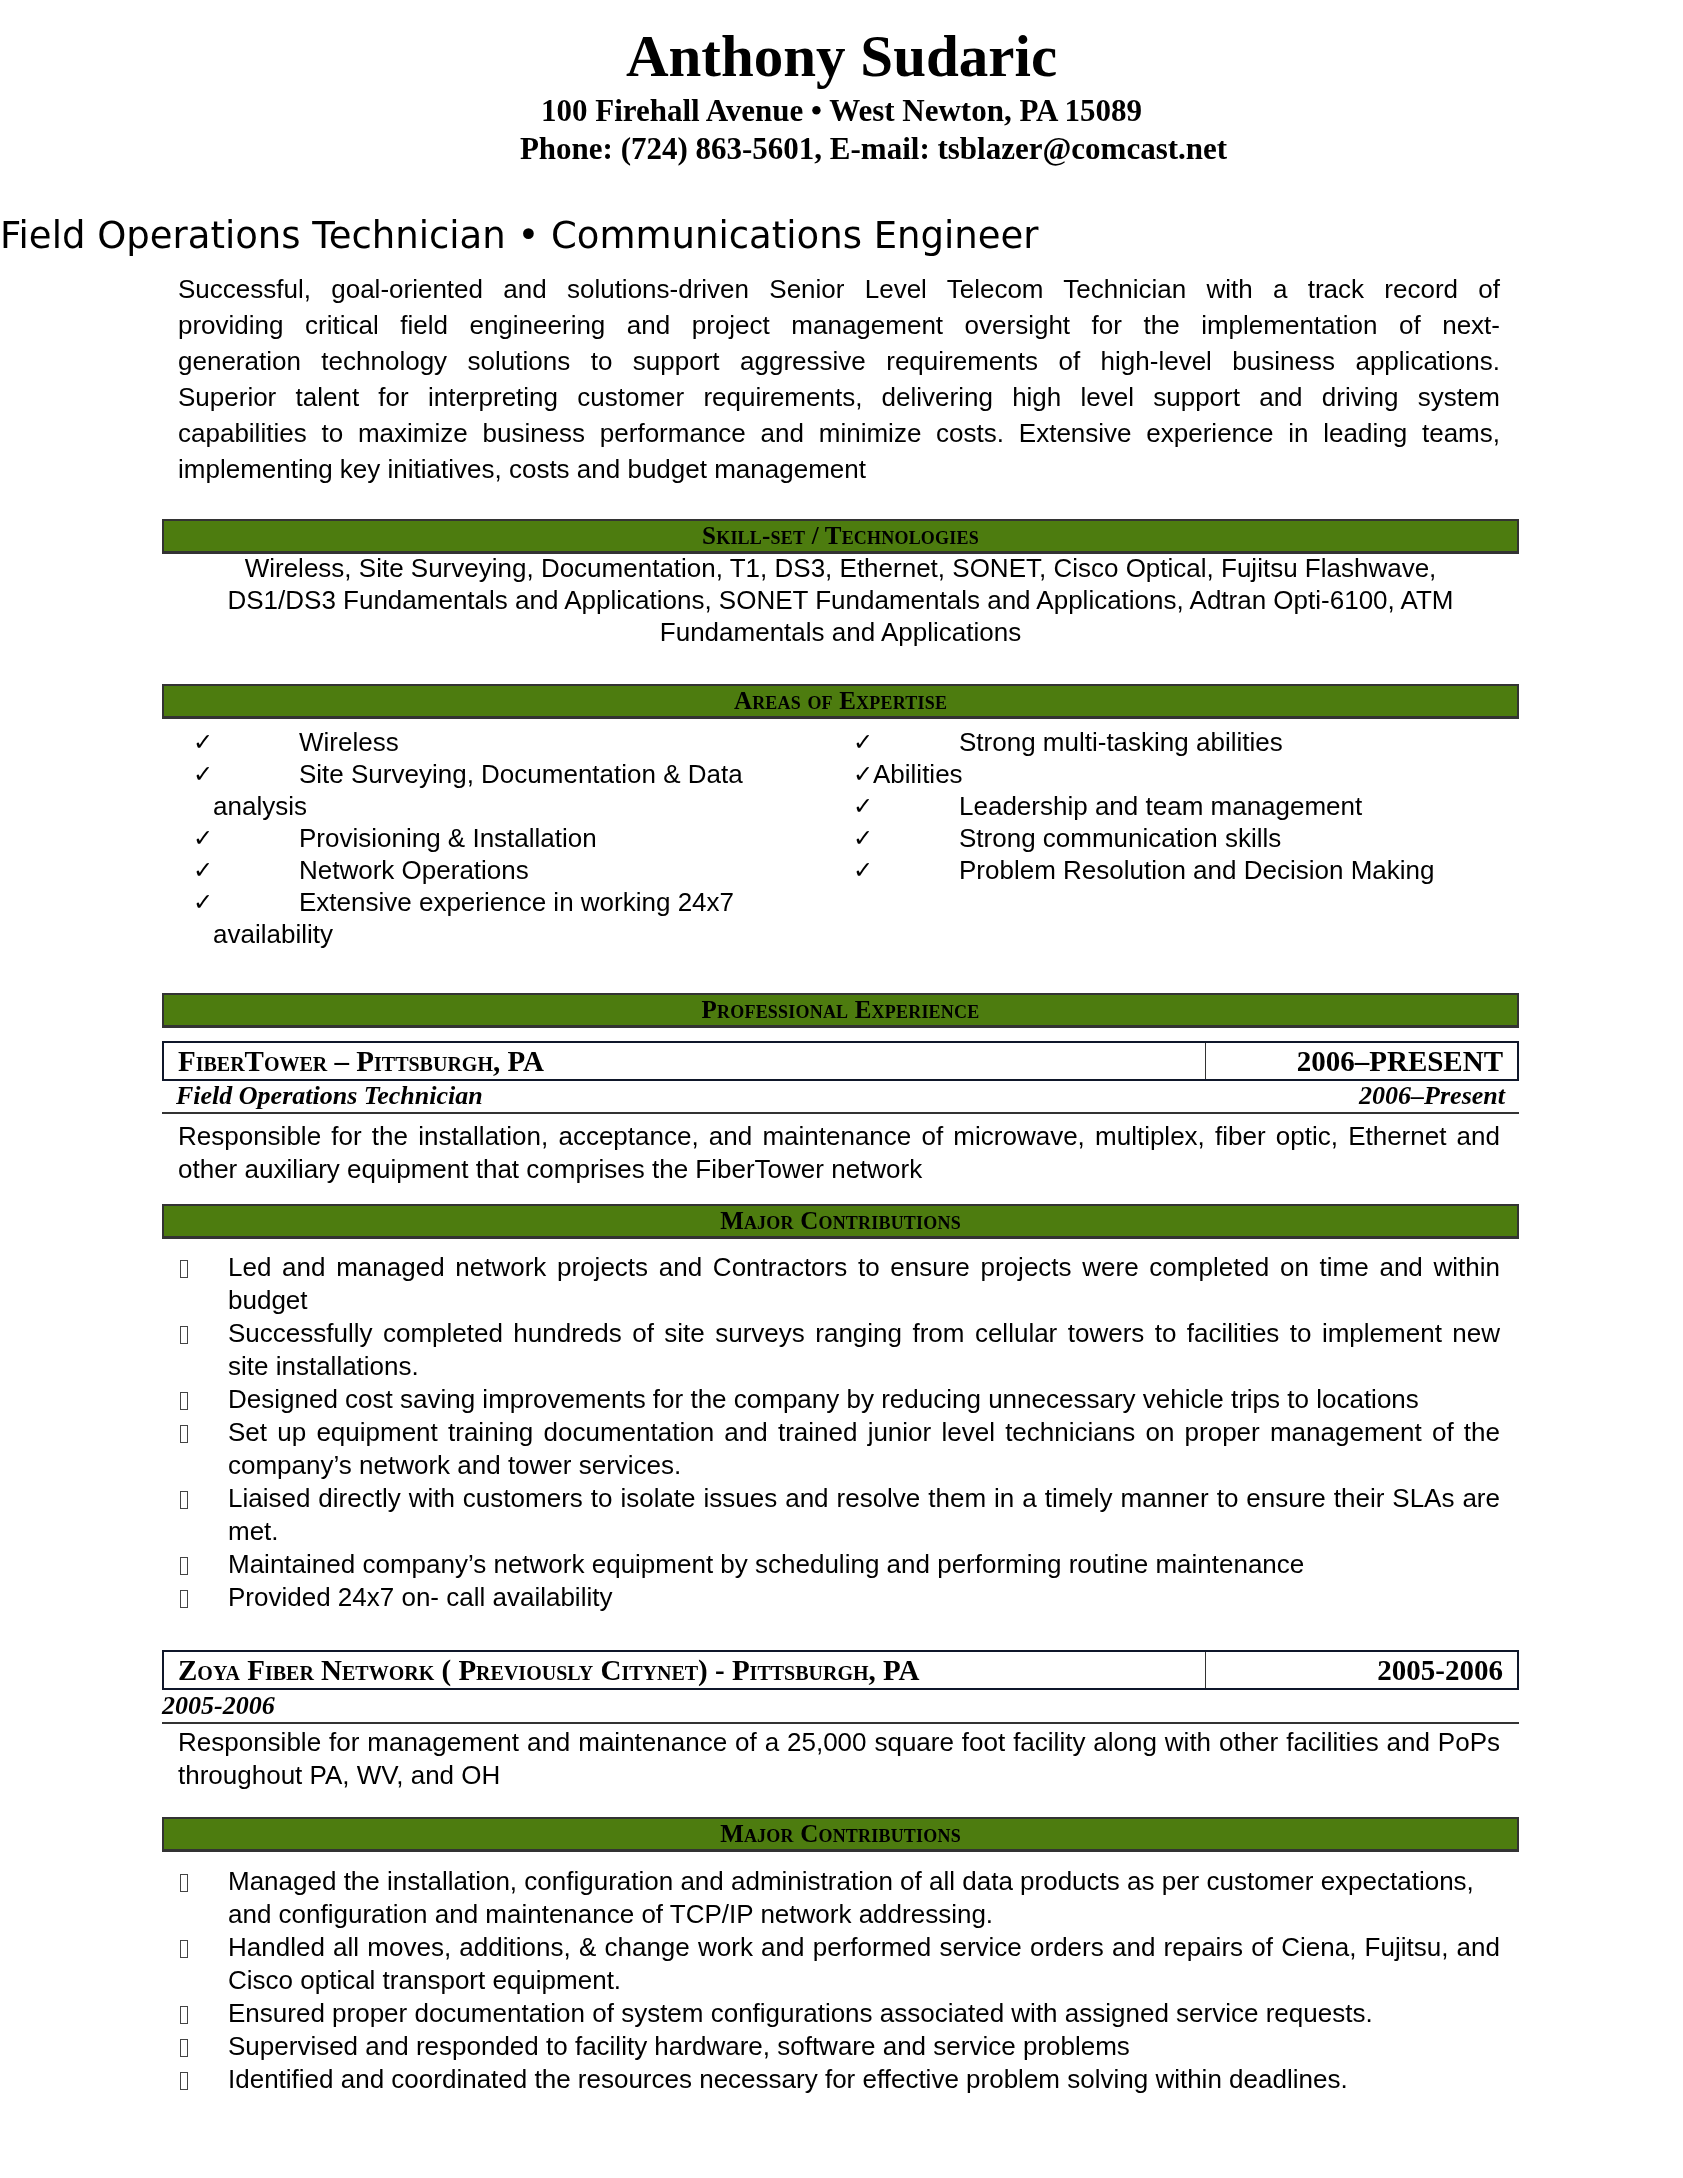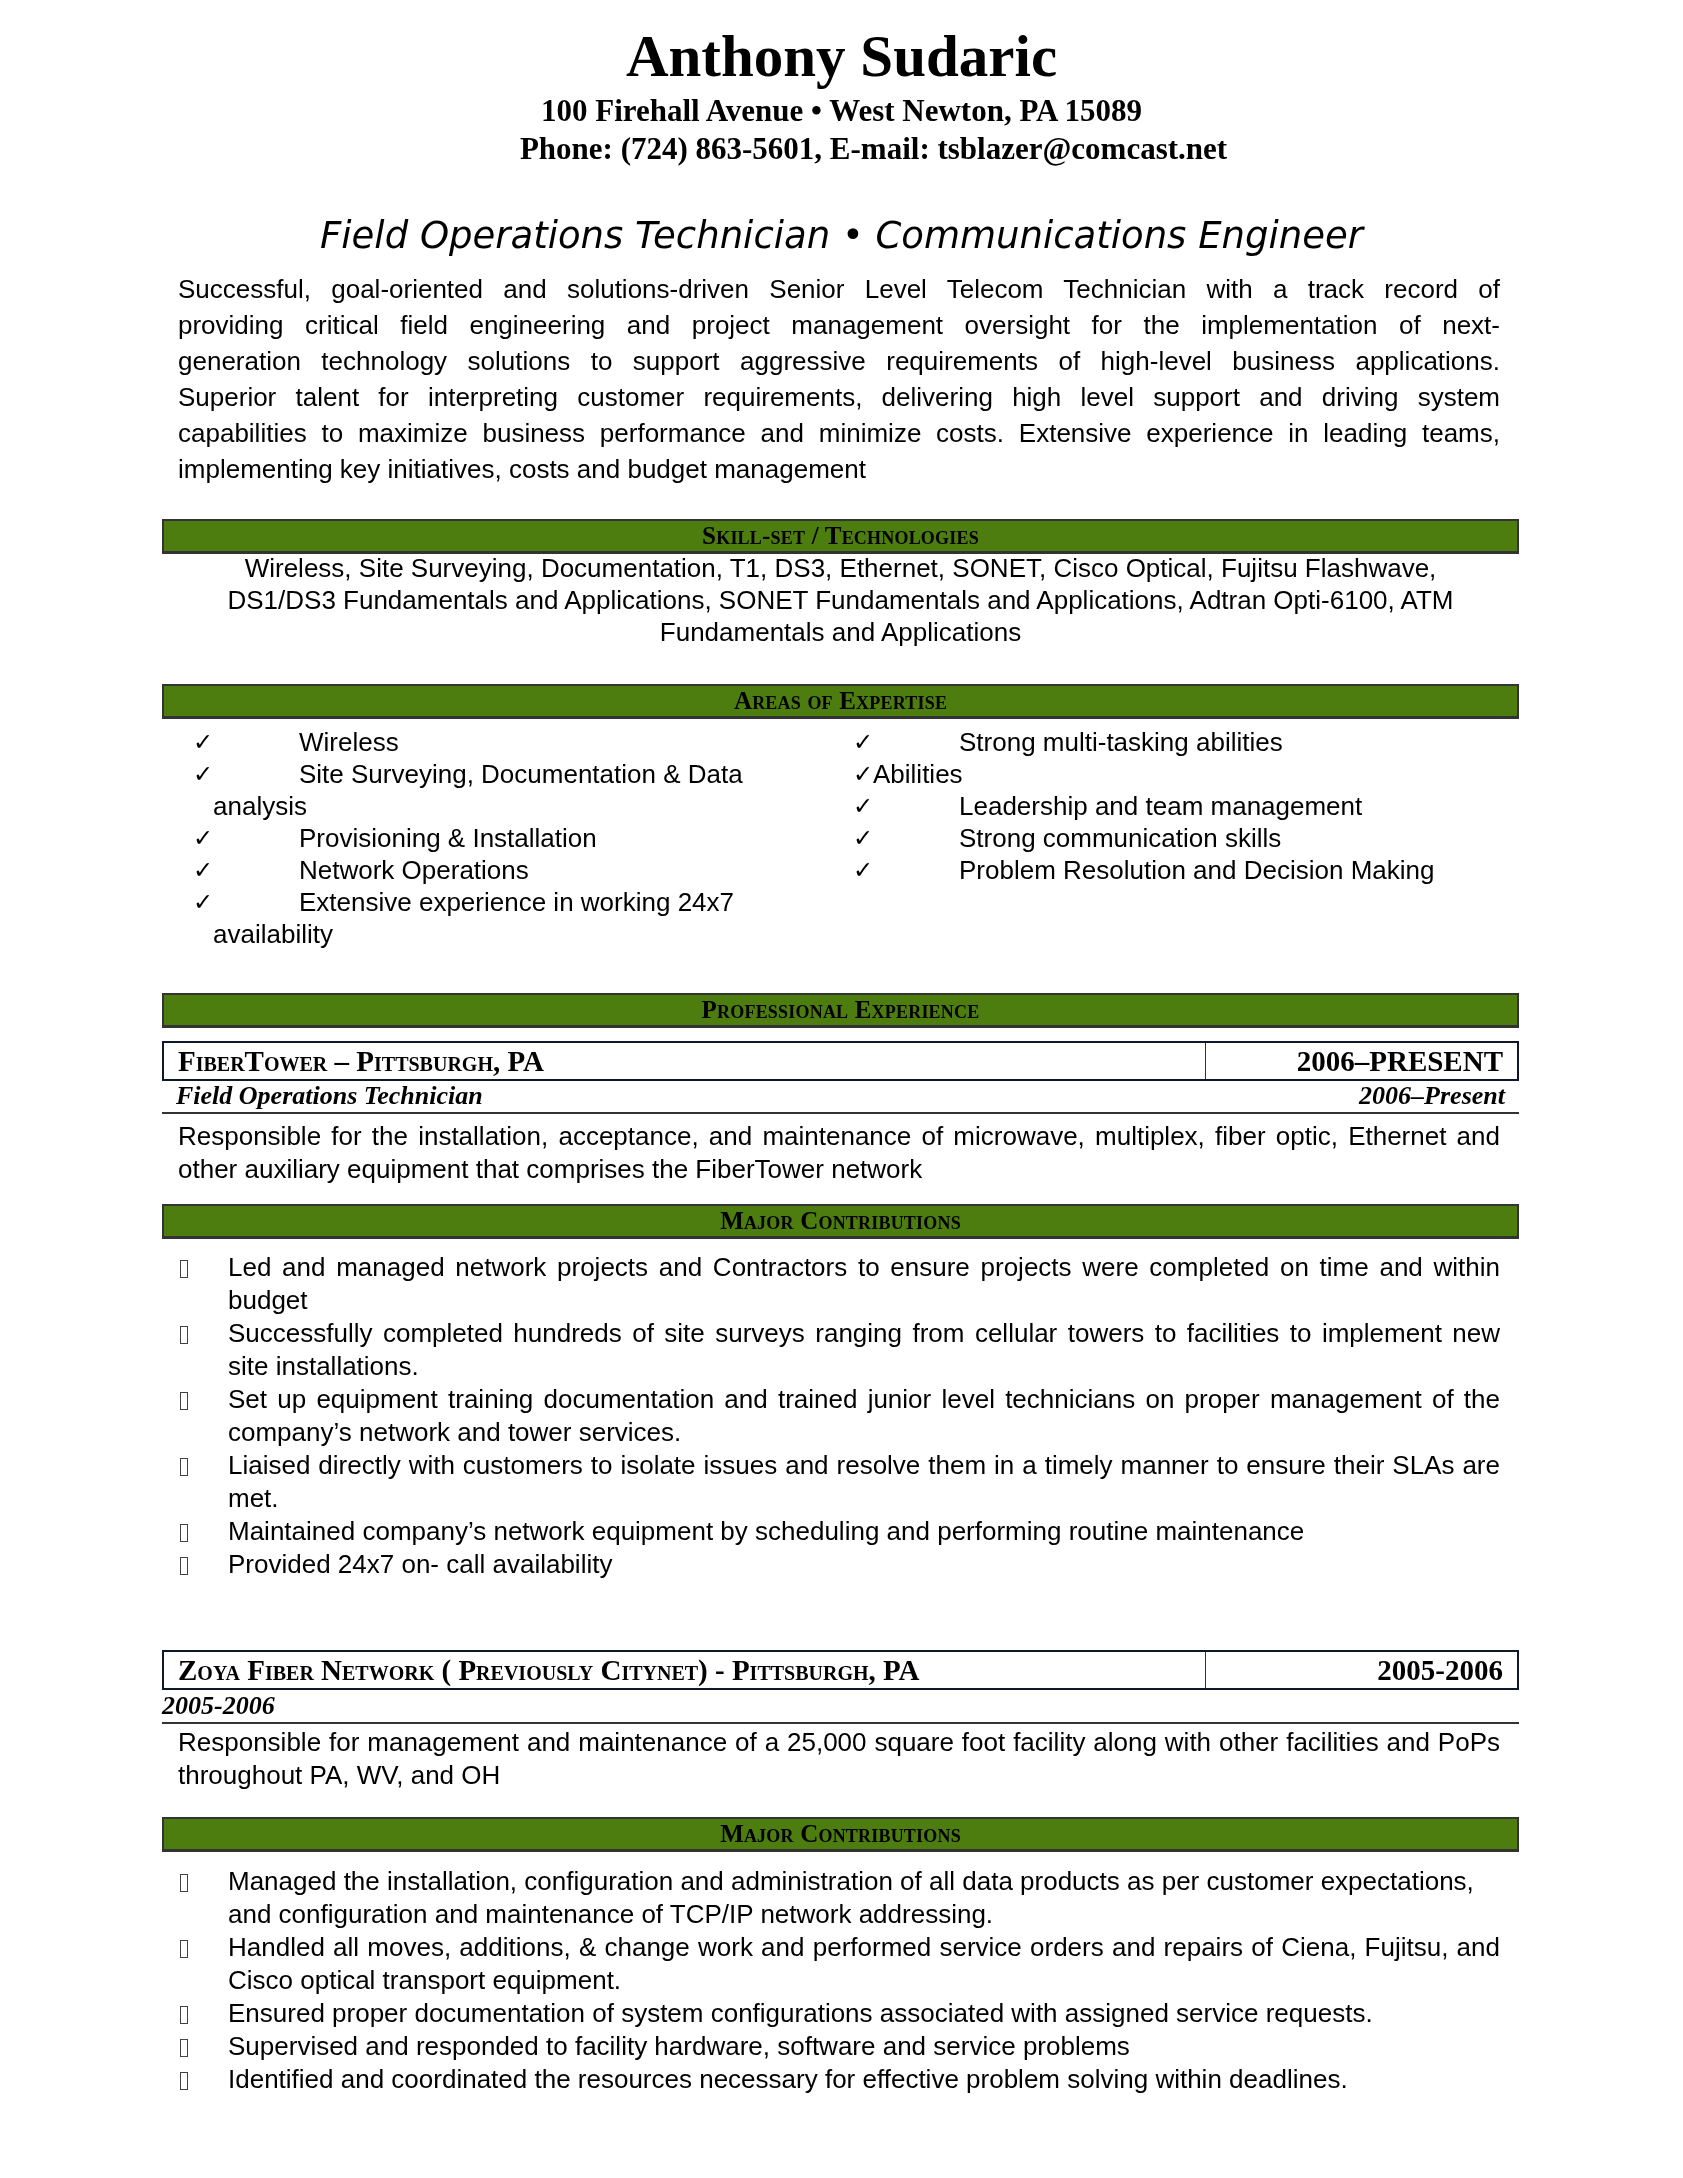--- a/index.html
+++ b/index.html
@@ -5,21 +5,21 @@
   html, body { margin: 0; padding: 0; background: #ffffff; }
   body { width: 1683px; height: 2178px; position: relative; overflow: hidden; color: #000; }
   .abs { position: absolute; }
   .serif { font-family: "Liberation Serif", "DejaVu Serif", serif; }
   .sans { font-family: "Liberation Sans", "DejaVu Sans", sans-serif; }
   .dsans { font-family: "DejaVu Sans", "Liberation Sans", sans-serif; }
 
   #name { left: 0; width: 1683px; top: 22px; text-align: center; font-size: 59px; font-weight: bold; line-height: 69px; }
   #address { left: 0; width: 1683px; top: 92px; text-align: center; font-size: 31px; font-weight: bold; line-height: 38px; }
   #contact { left: 0; width: 1683px; top: 130px; text-align: center; font-size: 31px; font-weight: bold; line-height: 38px; padding-left: 32px; }
-  #headline { left: 0; width: 1683px; top: 213px; text-align: center; font-size: 37px; line-height: 46px; font-style: italic; }
+  #headline { left: 0; width: 1683px; top: 213px; text-align: left; font-size: 37px; line-height: 46px; }
 
   .para { left: 178px; width: 1322px; font-size: 26px; line-height: 36px; text-align: justify; }
   #summary { top: 271px; }
 
   .bar { left: 162px; width: 1353px; height: 30px; background: #4d7c0f; border: 2px solid #333; border-bottom-width: 3px; text-align: center; }
   .bar span { font-family: "Liberation Serif", "DejaVu Serif", serif; font-weight: bold; font-variant: small-caps; font-size: 25px; line-height: 30px; letter-spacing: 0.2px; }
 
   #skills-text { left: 162px; width: 1357px; top: 552px; text-align: center; font-size: 26px; line-height: 32px; }
 
   .chk-col { top: 726px; width: 653px; font-size: 26px; line-height: 32px; }
@@ -129,21 +129,21 @@
   <span class="r-dates">2006–Present</span>
 </div>
 <div class="abs para sans" style="top:1120px;line-height:33px;text-align:justify">Responsible for the installation, acceptance, and maintenance of microwave, multiplex, fiber optic, Ethernet and other auxiliary equipment that comprises the FiberTower network</div>
 
 <div class="abs bar" style="top:1204px">
   <span>Major Contributions</span>
 </div>
 <div class="abs blist sans" style="top:1251px">
   <div class="bitem"><span class="bullet-box"></span><span>Led and managed network projects and Contractors to ensure projects were completed on time and within budget</span></div>
   <div class="bitem"><span class="bullet-box"></span><span>Successfully completed hundreds of site surveys ranging from cellular towers to facilities to implement new site installations.</span></div>
-  <div class="bitem"><span class="bullet-box"></span></div>
+  <div class="bitem"><span class="bullet-box"></span><span>Designed cost saving improvements for the company by reducing unnecessary vehicle trips to locations</span></div>
   <div class="bitem"><span class="bullet-box"></span><span>Set up equipment training documentation and trained junior level technicians on proper management of the company’s network and tower services.</span></div>
   <div class="bitem"><span class="bullet-box"></span><span>Liaised directly with customers to isolate issues and resolve them in a timely manner to ensure their SLAs are met.</span></div>
   <div class="bitem"><span class="bullet-box"></span><span>Maintained company’s network equipment by scheduling and performing routine maintenance</span></div>
   <div class="bitem"><span class="bullet-box"></span><span>Provided 24x7 on- call availability</span></div>
 </div>
 
 <div class="abs company-box" style="top:1650px">
   <div class="company-name">Zoya Fiber Network ( Previously Citynet) - Pittsburgh, PA</div>
   <div class="company-dates">2005-2006</div>
 </div>

